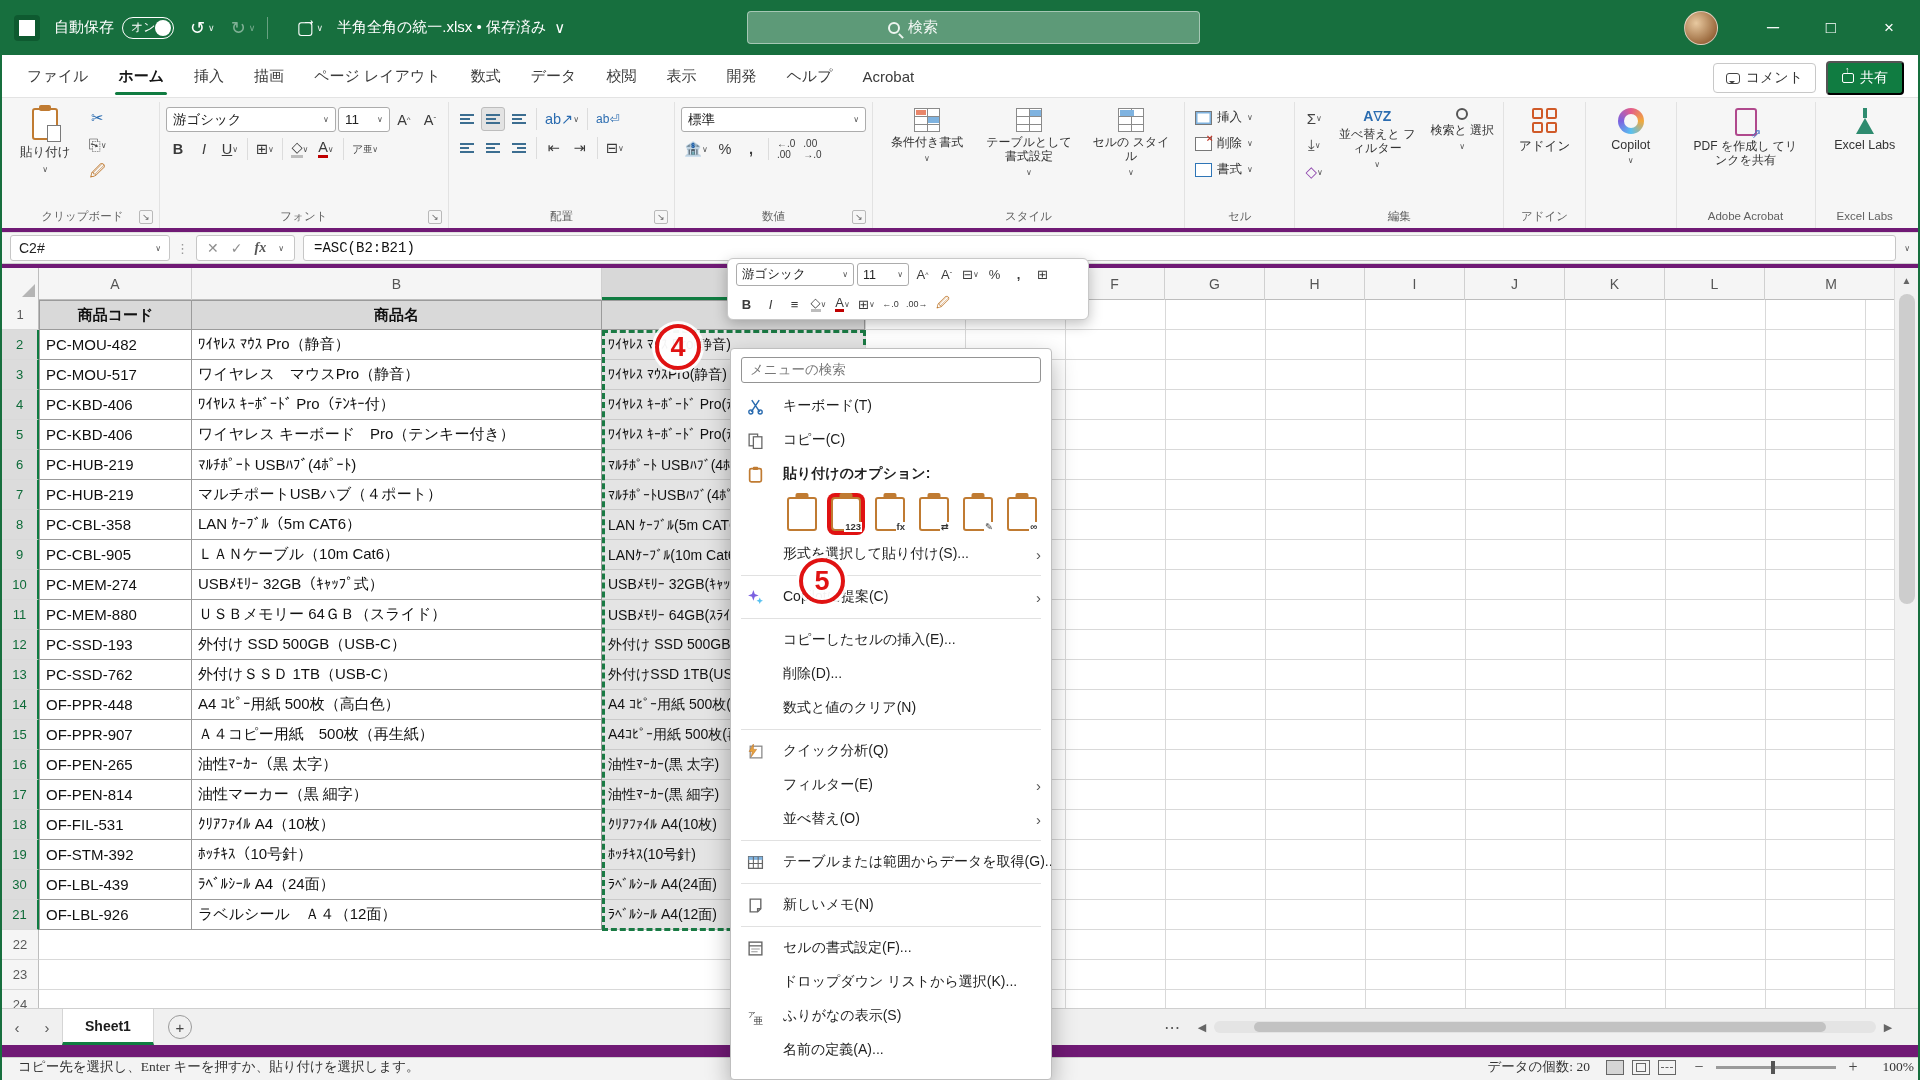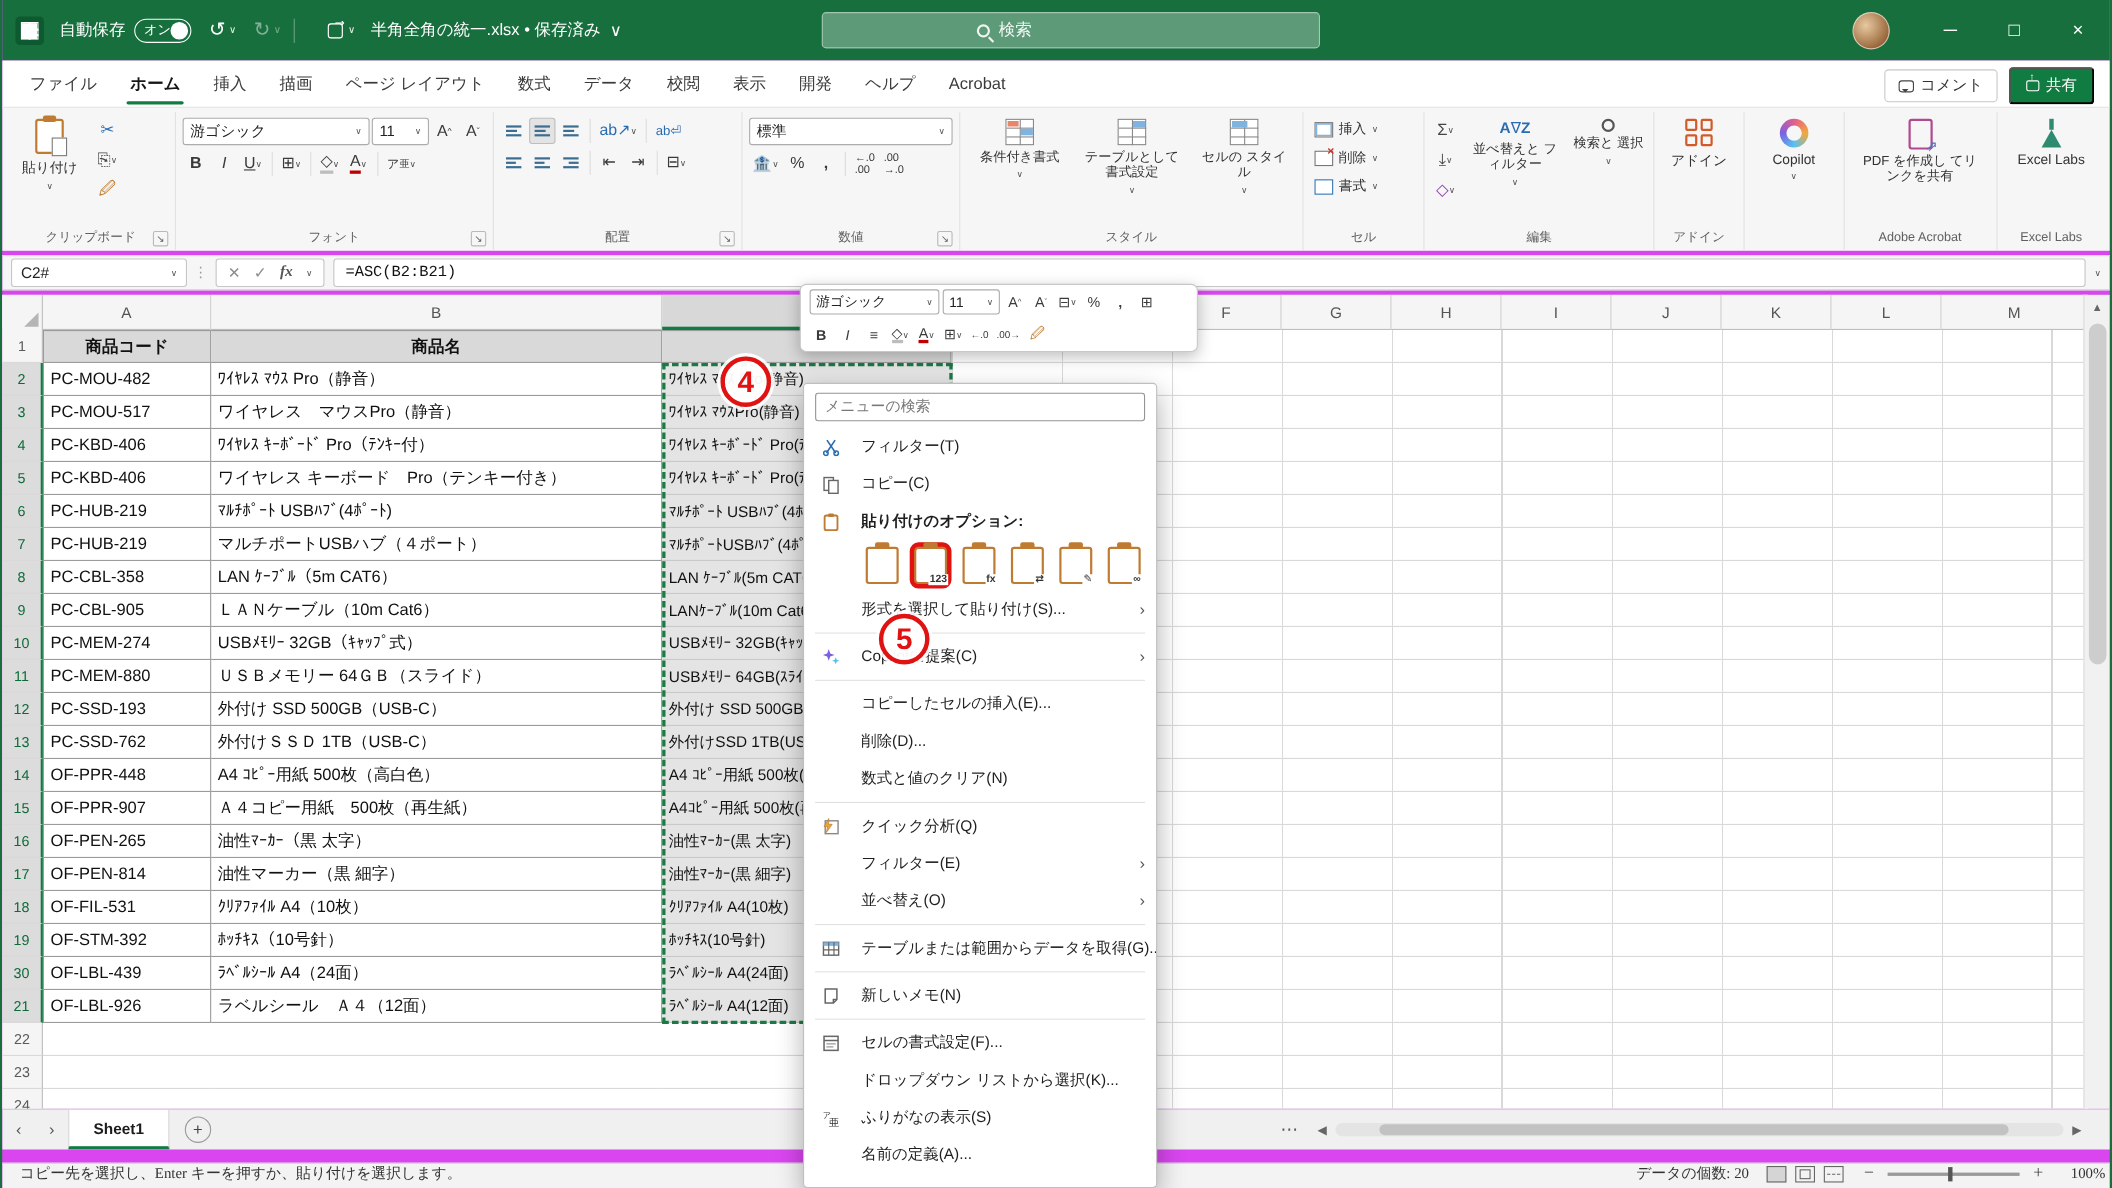--- a/index.html
+++ b/index.html
@@ -1,18 +1,18 @@
 <!DOCTYPE html>
 <html><head>
 <meta charset="utf-8">
 <style>
   * { margin:0; padding:0; box-sizing:border-box; }
   html,body { width:1920px; height:1080px; overflow:hidden; }
   body { font-family:"Liberation Sans","DejaVu Sans",sans-serif; background:#fff; }
-  #app { position:relative; width:1920px; height:1080px; background:#d946ef;
+  #app { position:relative; width:1920px; height:1080px; background:#701a75;
          border-left:2px solid #176f3e; border-right:2px solid #176f3e; overflow:hidden; }
 
   
   .titlebar { position:absolute; left:0; top:0; width:100%; height:55px; background:#176f3e;
               display:flex; align-items:center; color:#fff; }
   .app-icon { width:26px; height:26px; margin:0 14px 0 12px; background:#0e5a30; border-radius:4px;
               display:flex; align-items:center; justify-content:center; }
   .app-icon .xg { width:16px; height:16px; background:
       linear-gradient(#fff,#fff) 0 5px/16px 2px no-repeat,
       linear-gradient(#fff,#fff) 0 10px/16px 2px no-repeat,
@@ -807,21 +807,21 @@
         <span>メニューの検索</span>
       </div>
       <div class="ctx-item">
         <span class="ic">
           <svg width="17" height="17" viewBox="0 0 16 16">
             <path d="M4.5 2 L12 13 M11.5 2 L4 13" stroke="#2b6cb0" stroke-width="1.4" fill="none"></path>
             <circle cx="3.6" cy="13.2" r="1.9" stroke="#2b6cb0" stroke-width="1.3" fill="none"></circle>
             <circle cx="12.4" cy="13.2" r="1.9" stroke="#2b6cb0" stroke-width="1.3" fill="none"></circle>
           </svg>
         </span>
-        <span>フィルター(T)</span>
+        <span>キーボード(T)</span>
       </div>
       <div class="ctx-item">
         <span class="ic">
           <svg width="17" height="17" viewBox="0 0 16 16">
             <rect x="2" y="2" width="8" height="11" fill="#fff" stroke="#666" stroke-width="1.2"></rect>
             <rect x="6" y="4.5" width="8" height="11" fill="#fff" stroke="#666" stroke-width="1.2"></rect>
           </svg>
         </span>
         <span>コピー(C)</span>
       </div>

